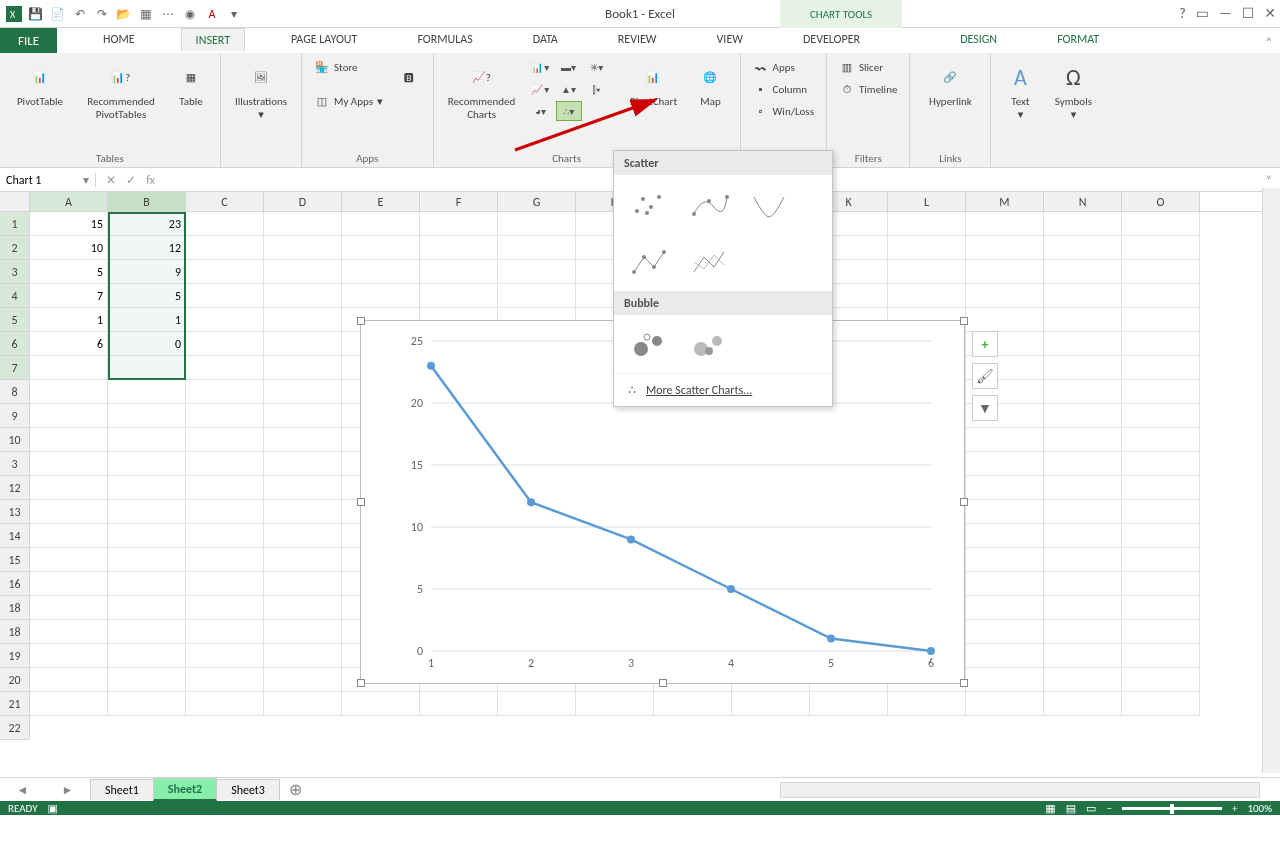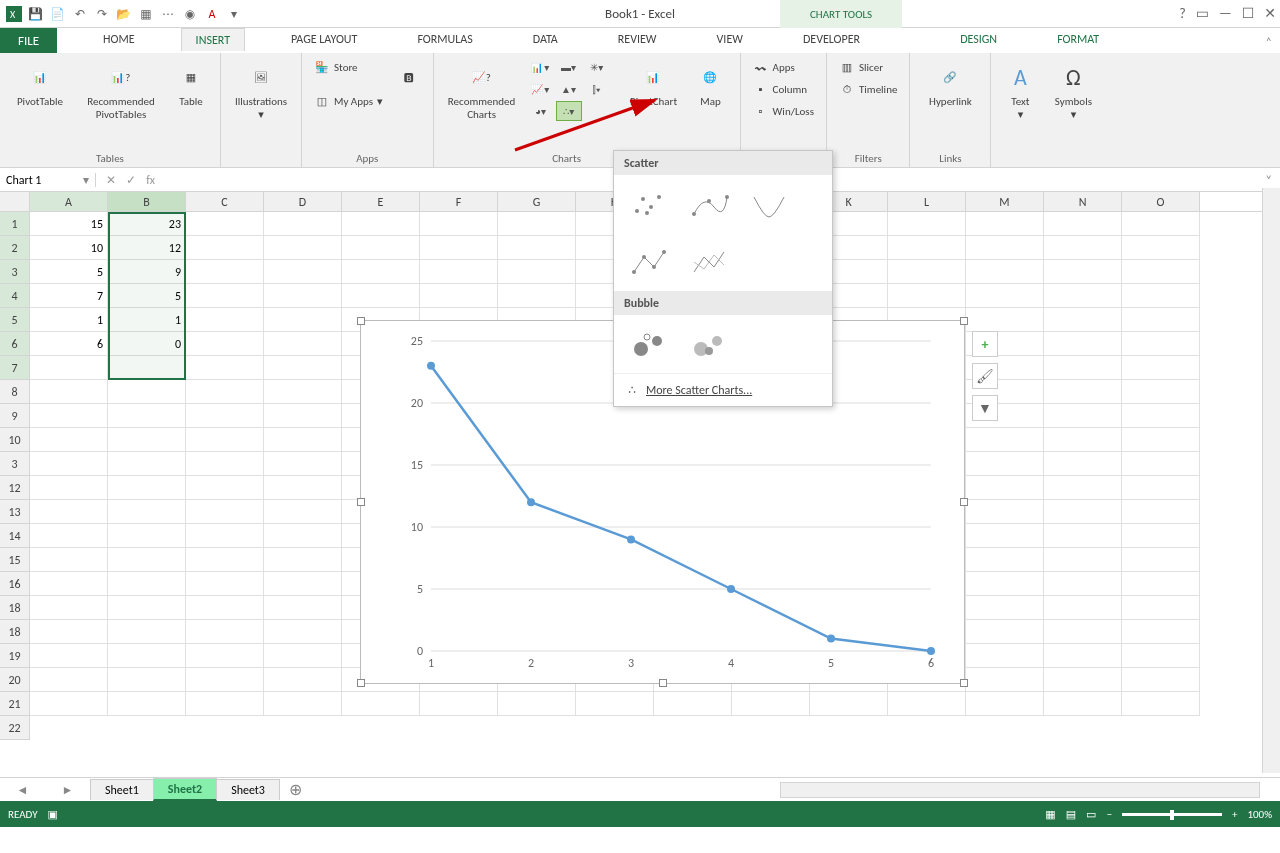--- a/index.html
+++ b/index.html
@@ -86,21 +86,21 @@
 
 .sheet-tabs { height: 24px; border-top: 1px solid #d4d4d4; display: flex; align-items: center; background: #fff; position: relative; }
 .tab-nav { width: 90px; display: flex; justify-content: space-around; color: #888; }
 .tab-nav span { cursor: pointer; }
 .sheet-tab { padding: 3px 14px; border: 1px solid #ccc; border-bottom: none; margin-right: -1px; font-size: 12px; cursor: pointer; background: #f0f0f0; }
 .sheet-tab.active { background: #86efac; border-bottom: 2px solid #217346; color: #217346; font-weight: bold; }
 .new-sheet { padding: 0 10px; cursor: pointer; color: #888; font-size: 16px; }
 .hscroll { position: absolute; right: 20px; left: 780px; height: 16px; top: 4px; background: #f0f0f0; border: 1px solid #d4d4d4; }
 
 
-.status-bar { height: 26px; background: #217346; color: #fff; display: flex; align-items: center; font-size: 11px; padding: 0 8px; justify-content: space-between; }
+.status-bar { height: 14px; background: #217346; color: #fff; display: flex; align-items: center; font-size: 11px; padding: 0 8px; justify-content: space-between; }
 .status-right { display: flex; align-items: center; gap: 10px; }
 .zoom-slider { width: 100px; height: 3px; background: #fff; position: relative; }
 .zoom-thumb { position: absolute; left: 48px; top: -3px; width: 4px; height: 10px; background: #fff; }
 
 .vscroll { position: absolute; right: 0; top: 188px; width: 18px; height: 585px; background: #f0f0f0; border-left: 1px solid #d4d4d4; }
 </style>
 </head>
 <body>
 
 <div class="title-bar">

